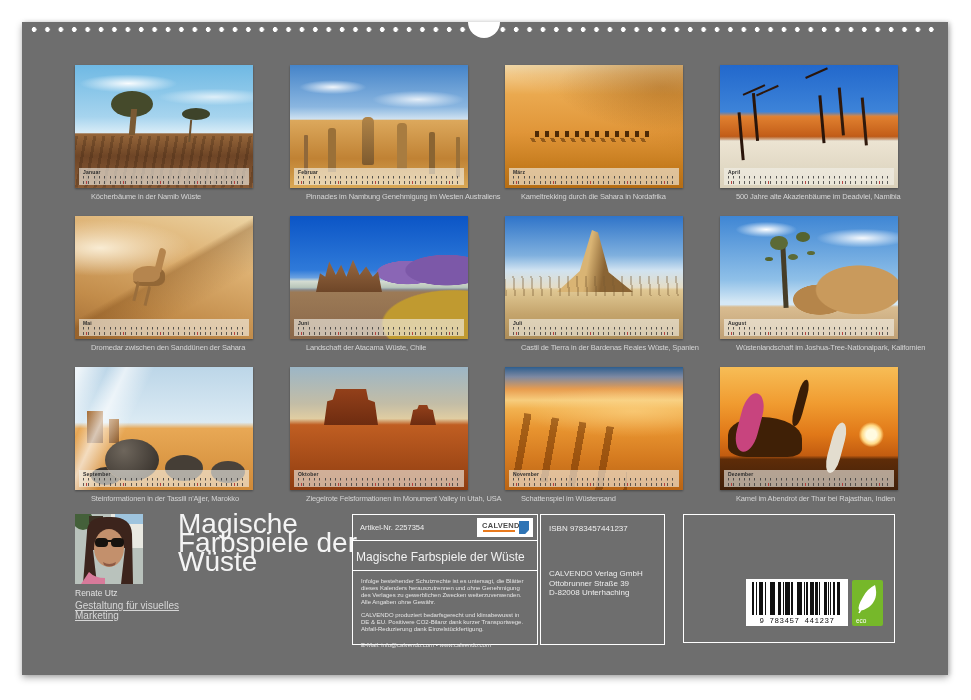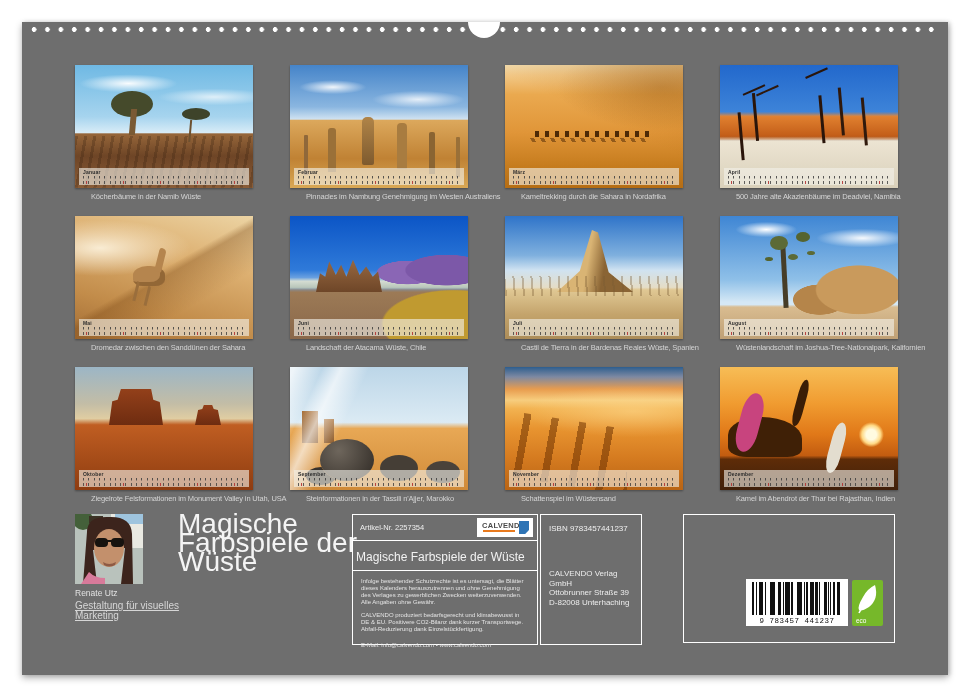--- a/index.html
+++ b/index.html
@@ -189,21 +189,21 @@
   .logo{position:absolute;right:4px;top:3px;width:56px;height:19px;background:#ffffff;}
   .logo-word{position:absolute;left:5px;top:3px;font-size:7.5px;font-weight:bold;color:#4a4a4a;letter-spacing:.3px;}
   .logo-tag{position:absolute;left:6px;top:12px;width:32px;height:2px;background:#e87a1e;}
   .logo-page{position:absolute;right:4px;top:3px;width:10px;height:13px;background:#2e74b5;
     clip-path:polygon(0 0,100% 0,100% 70%,62% 100%,0 100%);}
   .row2{height:29px;border-bottom:1px solid #ffffff;position:relative;}
   .ptitle{position:absolute;left:3px;top:9px;font-size:12px;color:#f2f2f2;}
   .row3{position:relative;padding:7px 8px 0;}
   .legal{font-size:6px;line-height:7px;color:#e4e4e4;margin:0 0 6px;}
   .legal.email{margin-top:9px;}
-  .box-isbn{left:518px;width:102px;height:131px;}
+  .box-isbn{left:518px;width:125px;height:131px;}
   .isbn{position:absolute;left:8px;top:9px;font-size:8px;color:#f0f0f0;}
   .address{position:absolute;left:8px;top:54px;font-size:8px;line-height:9.5px;color:#ececec;}
   .box-code{left:661px;width:212px;height:129px;}
   .barcode-wrap{position:absolute;left:62px;top:64px;width:102px;height:47px;background:#ffffff;}
   .bars{position:absolute;left:6px;right:6px;top:3px;height:33px;
     background:
       repeating-linear-gradient(90deg,#111 0 1px,rgba(0,0,0,0) 1px 7px,#111 7px 10px,rgba(0,0,0,0) 10px 13px),
       repeating-linear-gradient(90deg,#111 0 2px,#fff 2px 4px,#111 4px 5px,#fff 5px 9px);}
   .digits{position:absolute;left:0;right:0;bottom:1px;text-align:center;font-size:7.5px;color:#111;
     font-family:"Liberation Mono", monospace;letter-spacing:.5px;}
@@ -301,39 +301,39 @@
       <div class="art"></div>
       <div class="strip">
         <span class="month">August</span>
         <span class="days"></span>
       </div>
     </div>
     <figcaption class="caption">Wüstenlandschaft im Joshua-Tree-Nationalpark, Kalifornien</figcaption>
   </figure>
 
   <figure class="cell">
+    <div class="thumb a9">
+      <div class="art"></div>
+      <div class="strip">
+        <span class="month">September</span>
+        <span class="days"></span>
+      </div>
+    </div>
+    <figcaption class="caption">Steinformationen in der Tassili n'Ajjer, Marokko</figcaption>
+  </figure>
+
+  <figure class="cell">
     <div class="thumb a10">
       <div class="art"></div>
       <div class="strip">
         <span class="month">Oktober</span>
         <span class="days"></span>
       </div>
     </div>
     <figcaption class="caption">Ziegelrote Felsformationen im Monument Valley in Utah, USA</figcaption>
-  </figure>
-
-  <figure class="cell">
-    <div class="thumb a9">
-      <div class="art"></div>
-      <div class="strip">
-        <span class="month">September</span>
-        <span class="days"></span>
-      </div>
-    </div>
-    <figcaption class="caption">Steinformationen in der Tassili n'Ajjer, Marokko</figcaption>
   </figure>
 
   <figure class="cell">
     <div class="thumb a11">
       <div class="art"></div>
       <div class="strip">
         <span class="month">November</span>
         <span class="days"></span>
       </div>
     </div>

